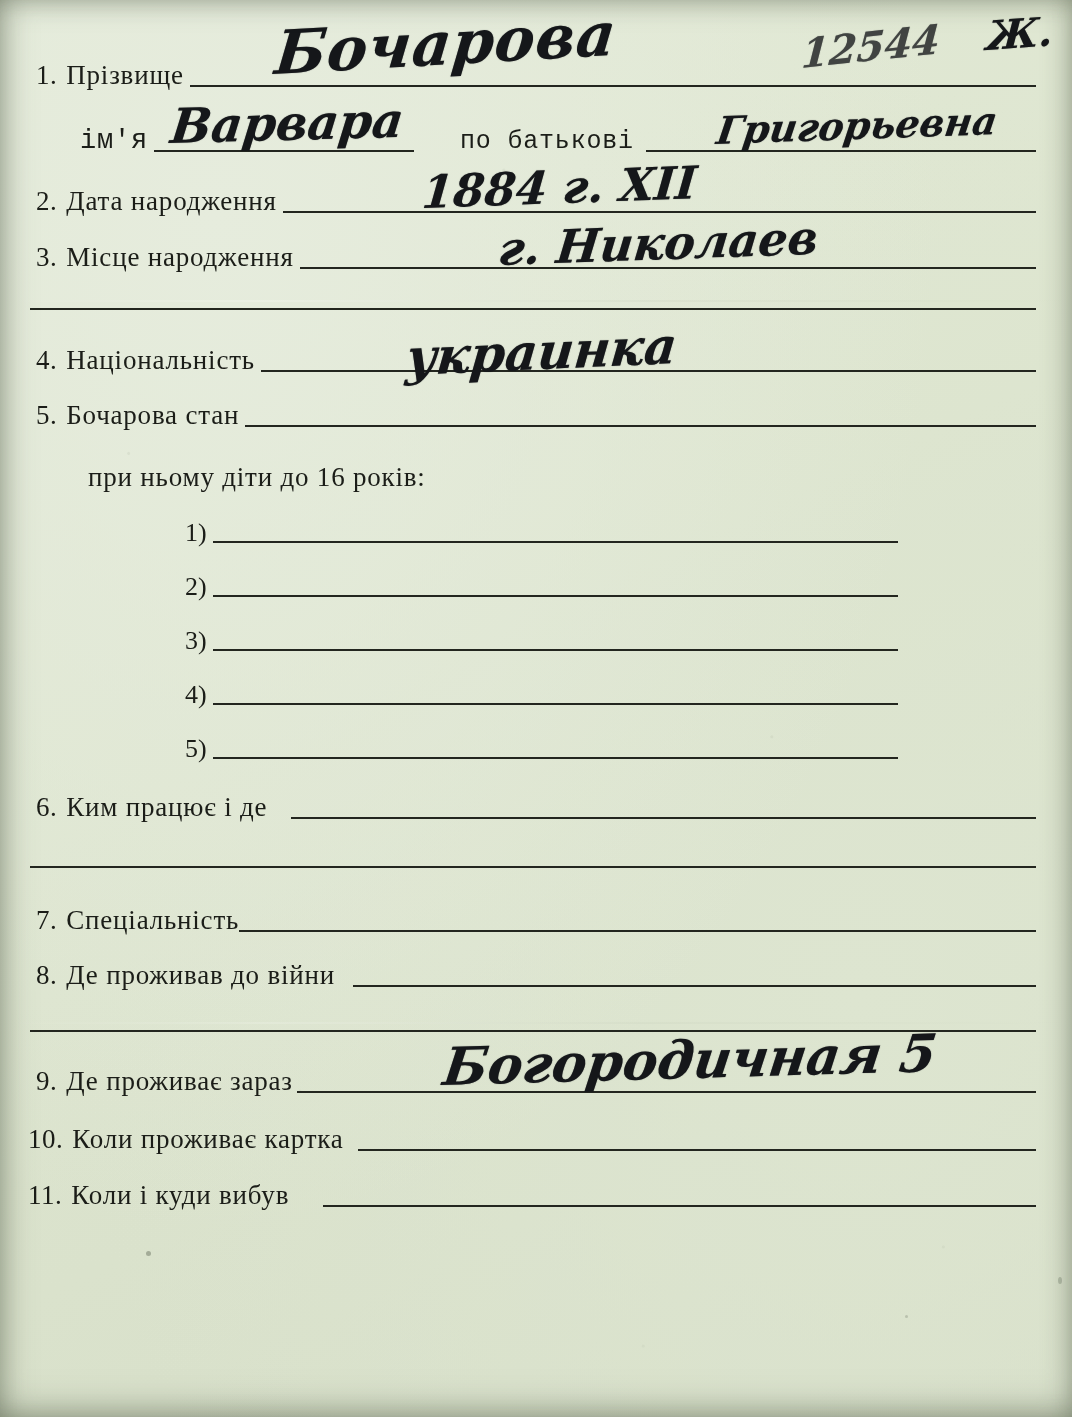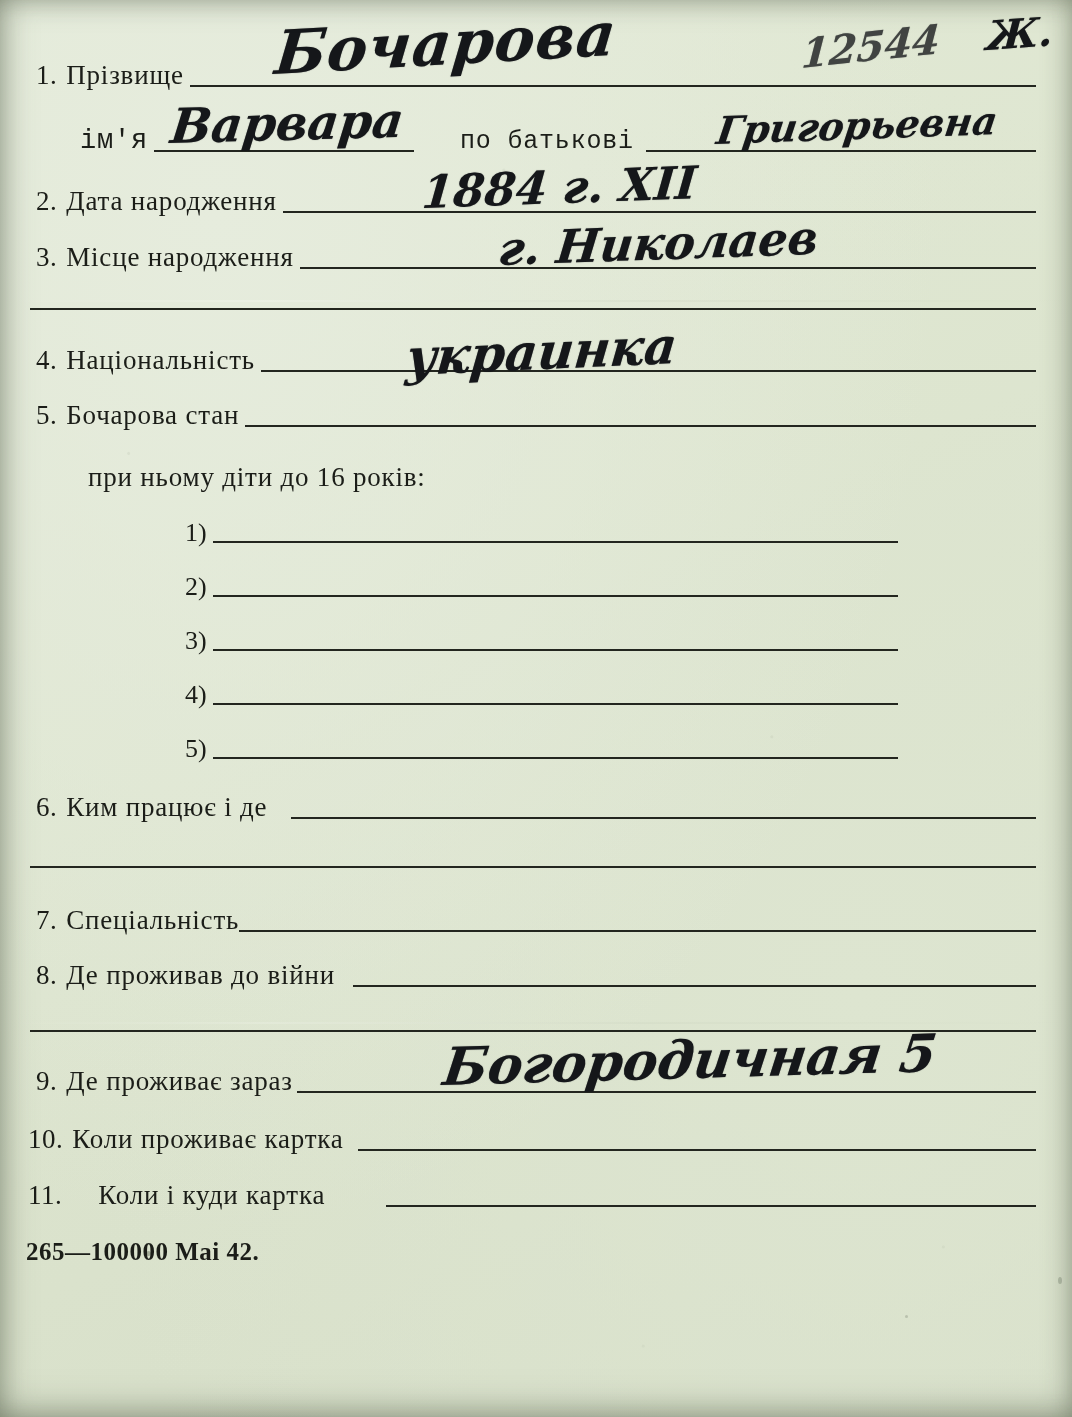--- a/index.html
+++ b/index.html
@@ -234,25 +234,24 @@
     <span class="rule" style="margin-left:4px;"></span>
   </div>
   <div class="hw ink" style="left:440px; top:1036px; font-size:52px; transform: rotate(-1.6deg) skewX(-9deg);">Богородичная 5</div>
 
   <div class="row" style="left:28px; top:1124px; width:1008px;">
     <span class="num">10.</span>
     <span class="lbl">Коли проживає картка</span>
     <span class="rule" style="margin-left:14px;"></span>
   </div>
 
-  <div class="row" style="left:28px; top:1180px; width:1008px;gap:27px;">
+  <div class="row" style="left:28px; top:1180px; width:1008px;">
     <span class="num">11.</span>
-    <span class="lbl">Коли і куди картка</span>
+    <span class="lbl">Коли і куди вибув</span>
     <span class="rule" style="margin-left:34px;"></span>
   </div>
 
-  <div class="footer" style="left:26px; top:1238px;">265—100000 Mai 42.</div>
 
   <div class="fold" style="top:300px; opacity:.35;"></div>
   <div class="fold" style="top:1022px; opacity:.28;"></div>
 
   <div class="edge-shadow"></div>
 </div>
 
 </body></html>

